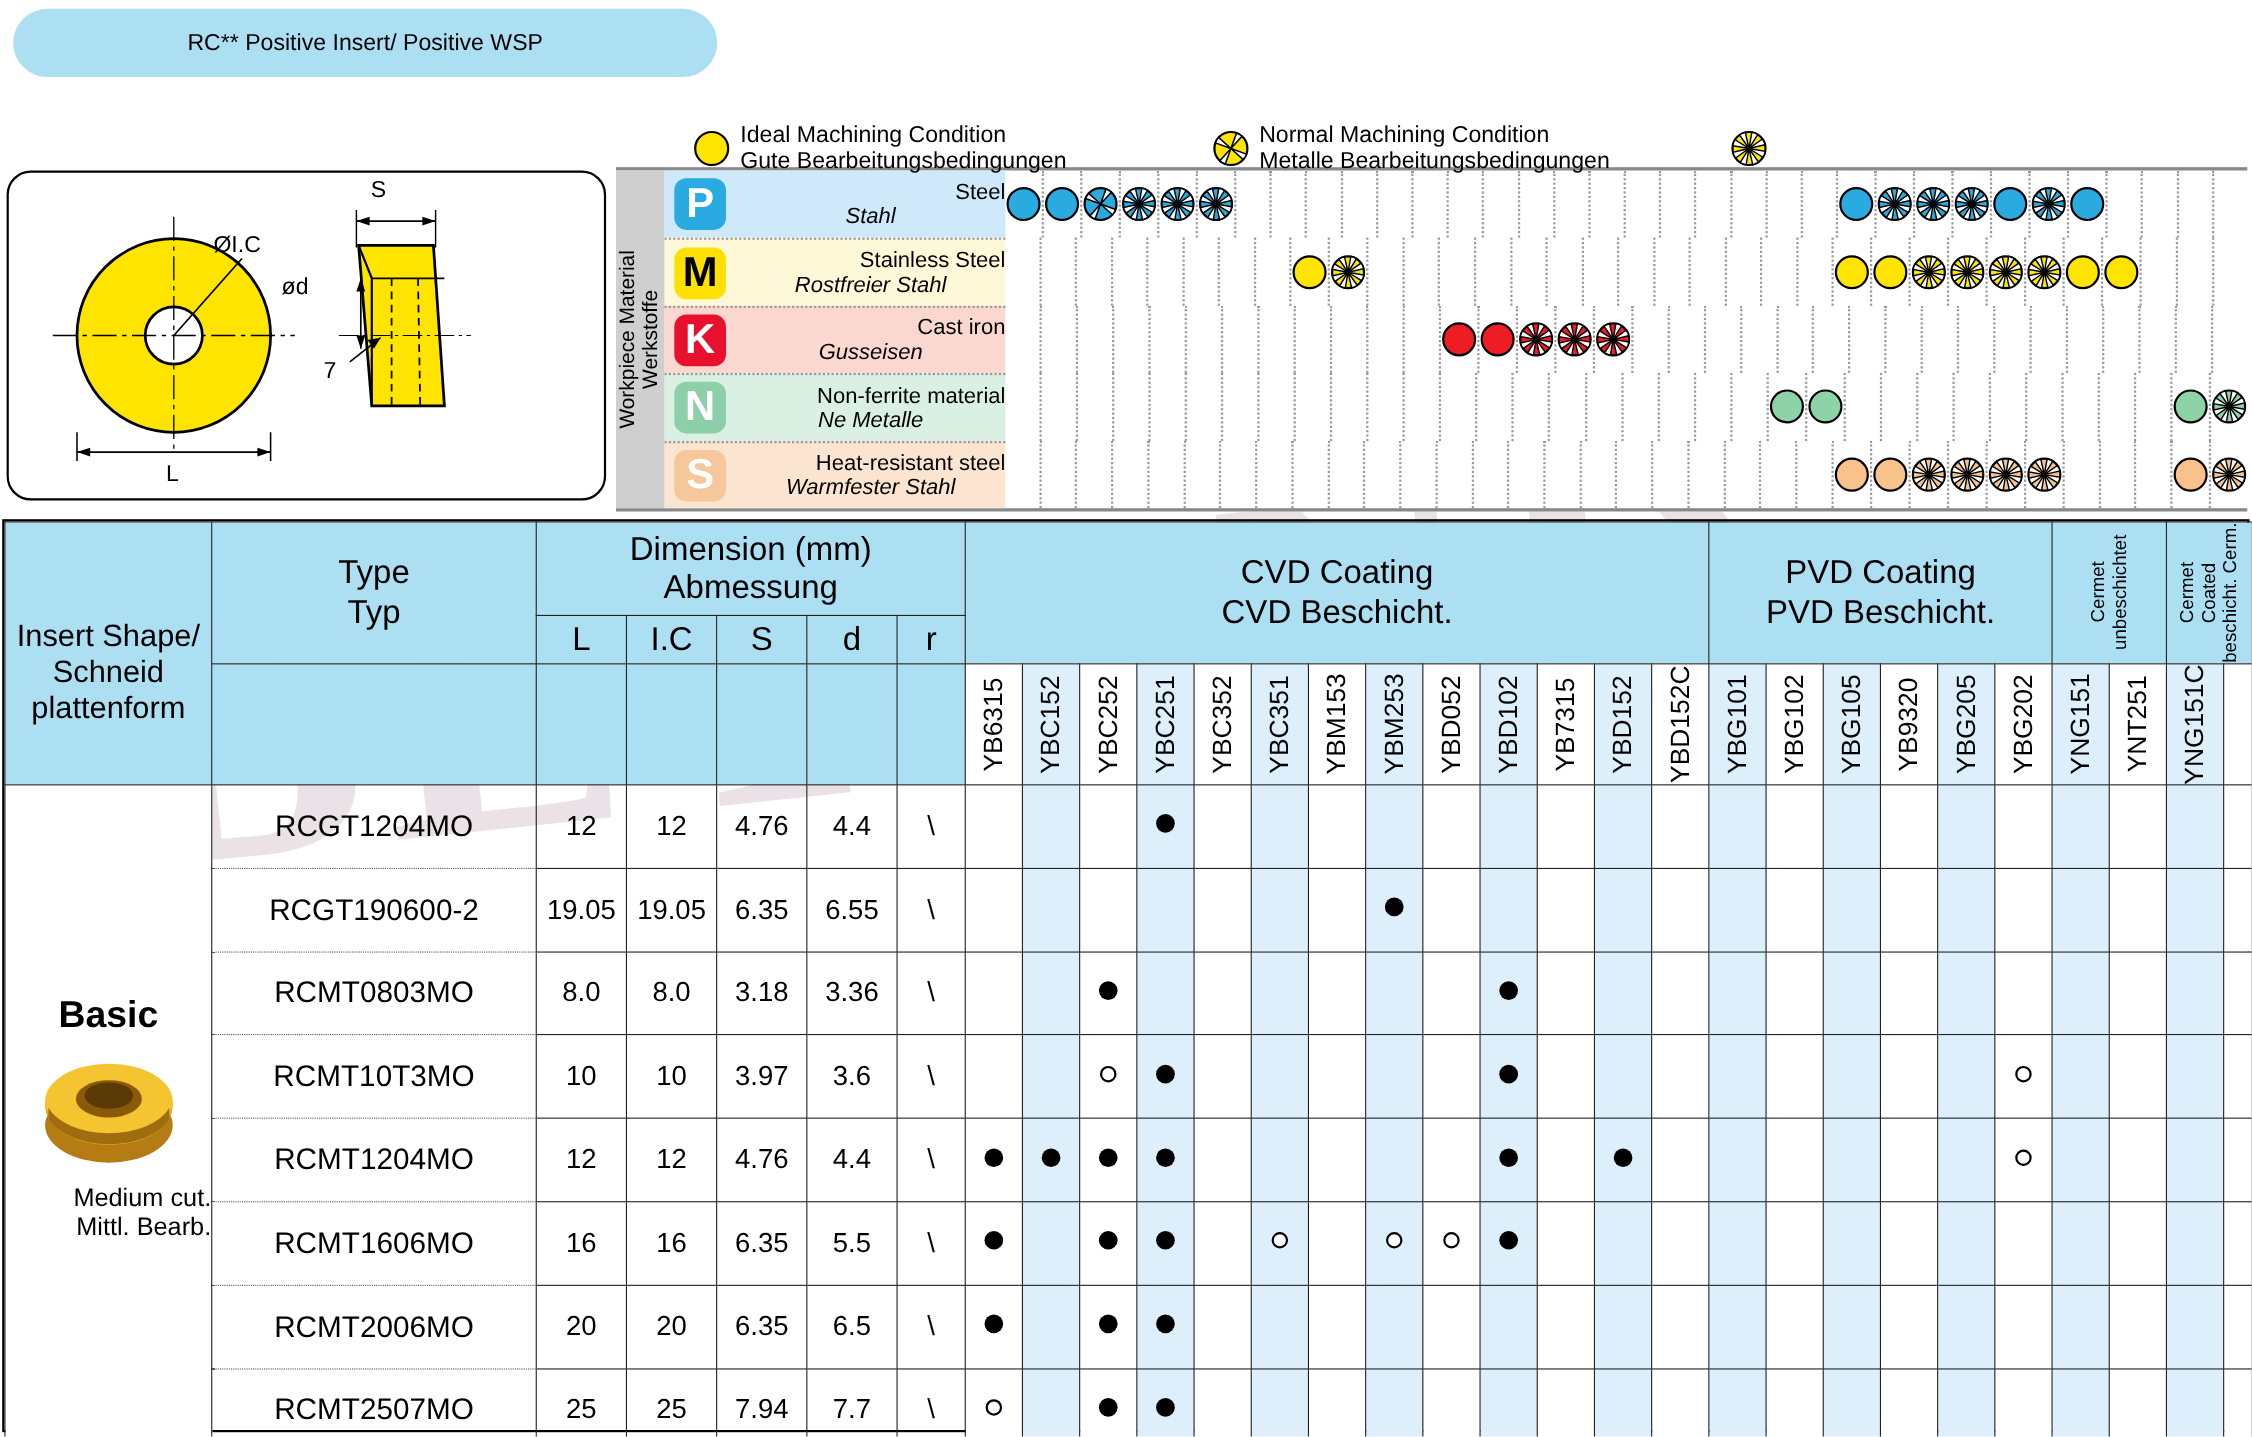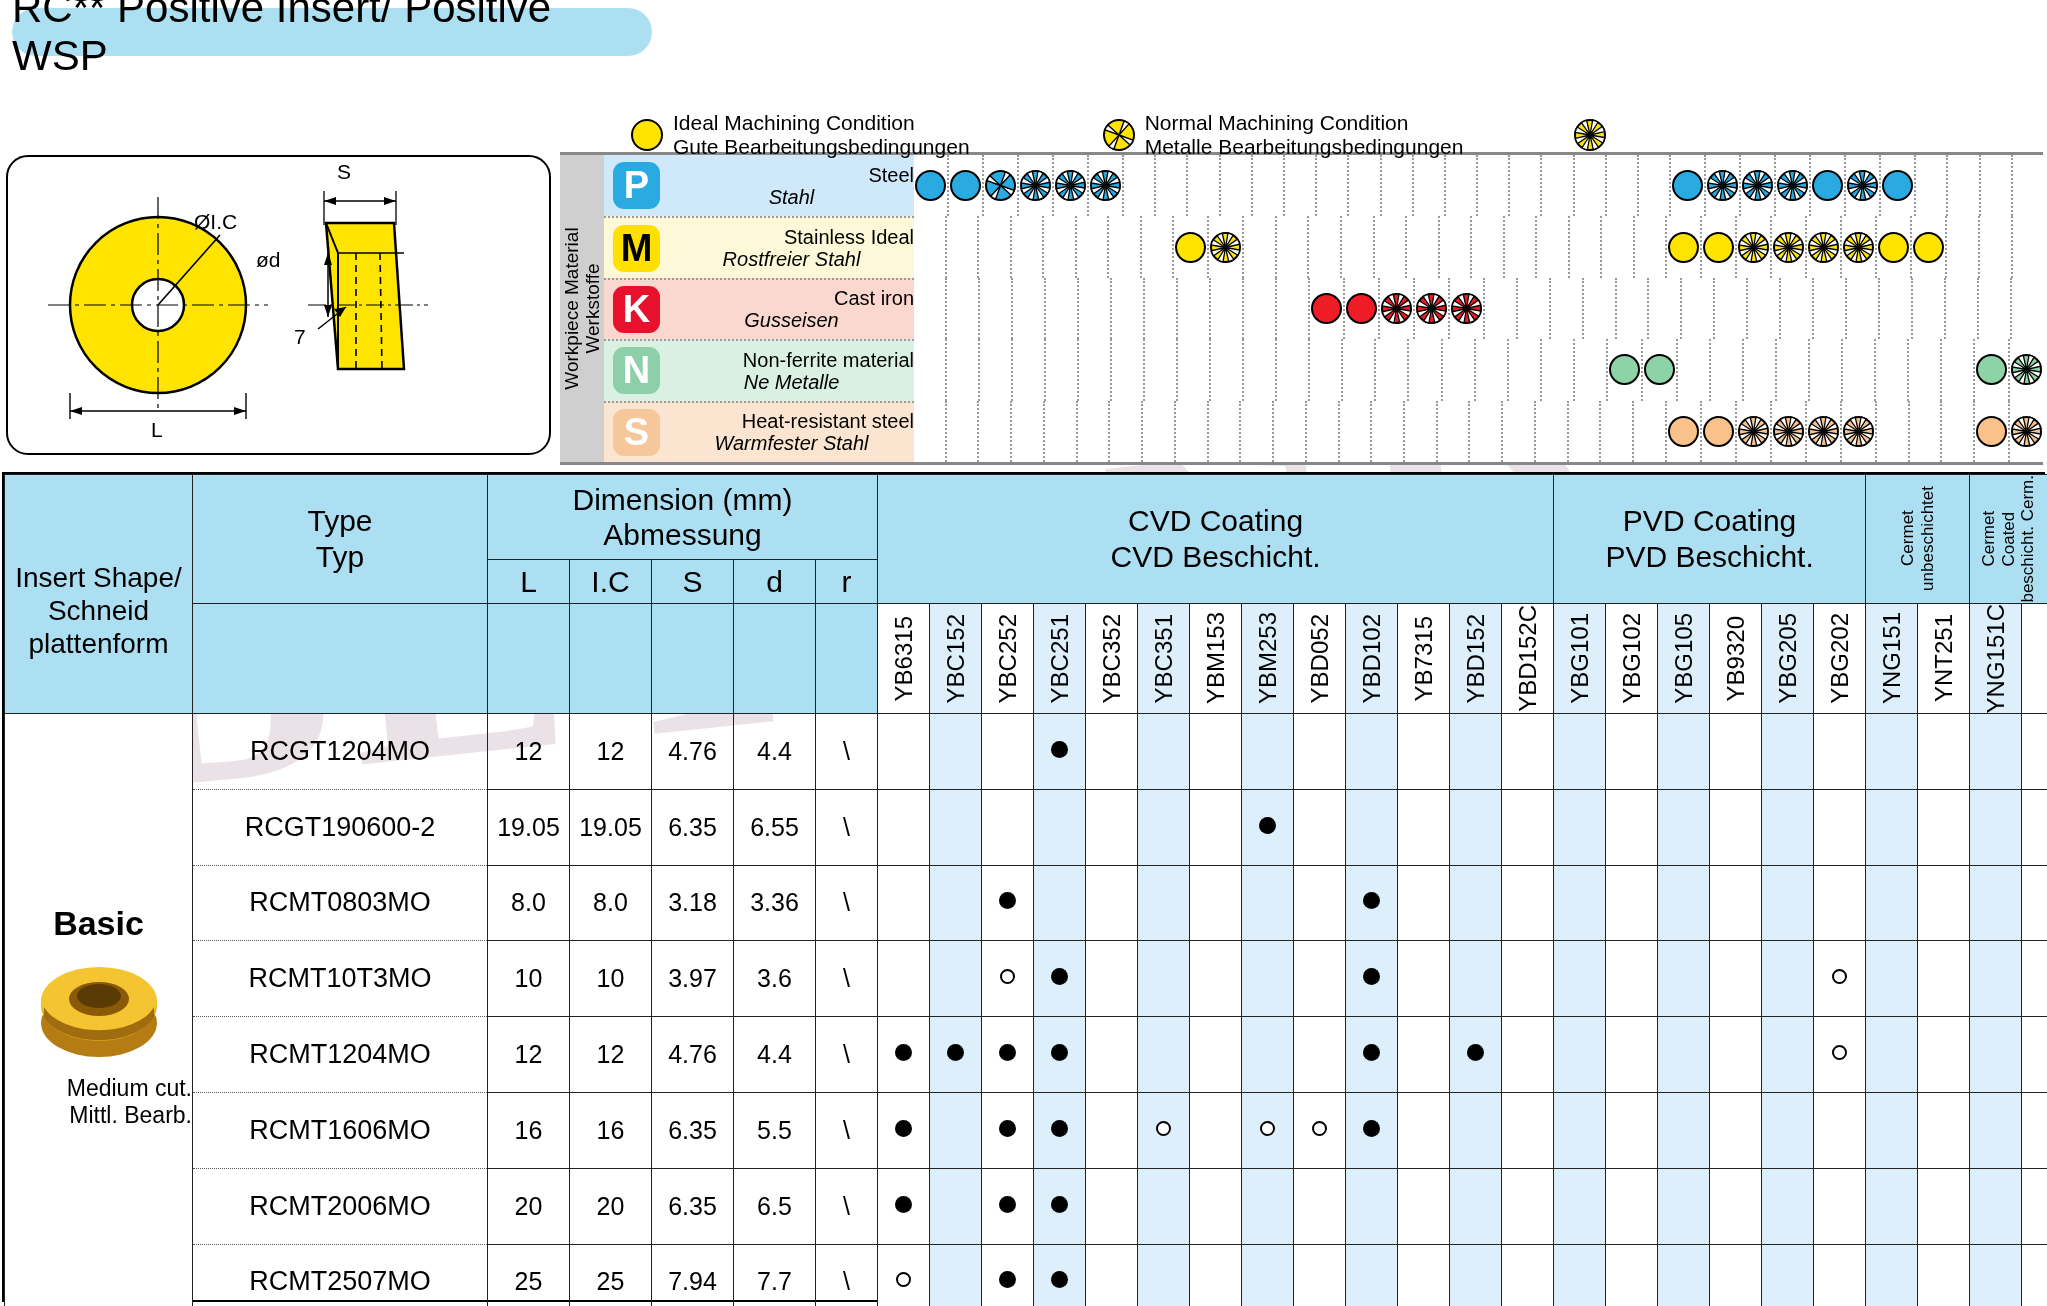--- a/index.html
+++ b/index.html
@@ -12,24 +12,24 @@
   }
   
   #watermark{
     position:absolute; left:120px; top:430px; width:1600px; height:640px;
     font-family:"Liberation Serif", serif; font-size:330px; font-weight:bold;
     color:rgba(150,110,130,0.20); letter-spacing:18px; white-space:nowrap;
     transform:rotate(-6deg); pointer-events:none; z-index:0; line-height:1;
   }
   
   #title-pill{
-    position:absolute; left:12px; top:8px; width:640px; height:48px;
+    position:absolute; left:12px; top:8px; width:640px; height:62px;
     background:#addff2; border-radius:31px;
     display:flex; align-items:center; justify-content:center;
-    font-size:42px; z-index:5;
+    font-size:21px; z-index:5;
   }
   
   #legend{
     position:absolute; left:630px; top:88px; width:1415px; height:54px;
     display:flex; z-index:5;margin-top:20px;
   }
   .legend-item{ display:flex; align-items:center; flex:1; }
   .legend-texts{ display:flex; flex-direction:column; line-height:1.12; margin-left:9px;}
   .legend-texts span{ font-size:21px; white-space:nowrap; }
   .sym{ width:34px; height:34px; flex:none; position:relative; }
@@ -357,21 +357,21 @@
         <div class="mcell"></div>
         <div class="mcell"></div>
         <div class="mcell"></div>
         <div class="mcell"></div>
       </div>
     </div>
     <div class="mrow">
       <div class="mlabelwrap" style="background:#fdf8d8">
        <span class="mbadge" style="background:#ffe000;color:#000000">M</span>
        <span class="mnames">
-         <span class="en">Stainless Ideal</span>
+         <span class="en">Stainless Steel</span>
          <span class="de">Rostfreier Stahl</span>
        </span>
      </div>
      <div class="mgrid">
         <div class="mcell"></div>
         <div class="mcell"></div>
         <div class="mcell"></div>
         <div class="mcell"></div>
         <div class="mcell"></div>
         <div class="mcell"></div>

